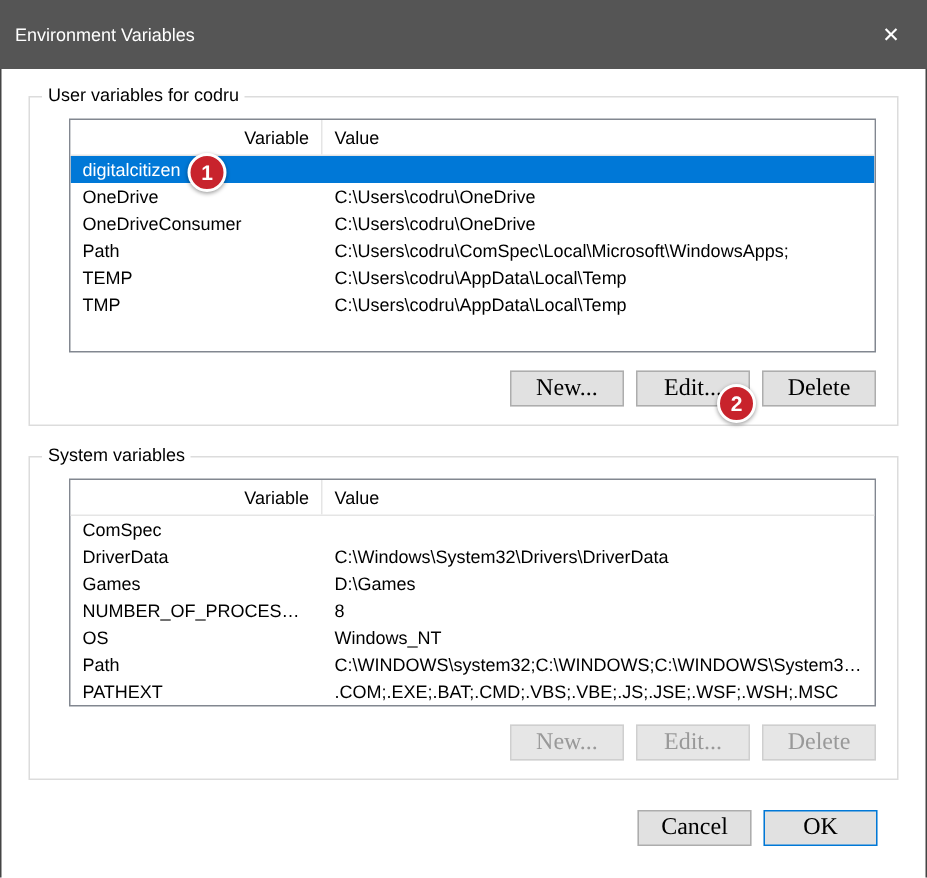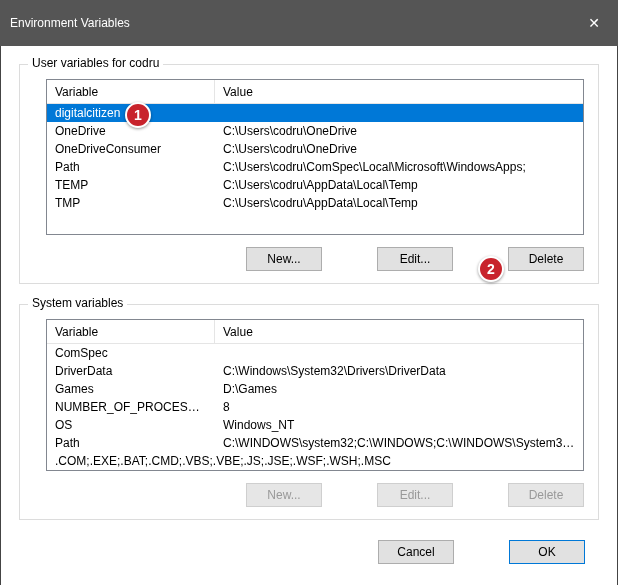--- a/index.html
+++ b/index.html
@@ -62,21 +62,21 @@
     height: 24px;
     line-height: 24px;
   }
   .lv-header div, .lv-row div {
     padding: 0 8px;
     white-space: nowrap;
     overflow: hidden;
     text-overflow: ellipsis;
   }
   .col-var { width: 168px; border-right: 1px solid #e5e5e5; }
-  .lv-header .col-var { border-right: 1px solid #e5e5e5; }
+  .lv-header .col-var { border-right: 1px solid #e5e5e5; text-align: right; }
   .col-val { flex: 1; }
   .lv-body {
     overflow-y: scroll;
     height: 130px;
   }
   .sys .lv-body { height: 127px; }
   .lv-row {
     display: flex;
     height: 18px;
     line-height: 18px;
@@ -90,25 +90,24 @@
     display: flex;
     justify-content: flex-end;
     gap: 8px;
     margin-top: 12px;
   }
   .btn {
     width: 76px;
     height: 24px;
     border: 1px solid #adadad;
     background: #e1e1e1;
-    font-family: Liberation Sans, sans-serif;
-    font-size: 12px;
+    font-family: Liberation Serif, serif;
+    font-size: 16px;
     cursor: default;
     padding: 0;
-    margin-left: 47px;
   }
   .btn:disabled {
     color: #999;
     background: #e6e6e6;
     border-color: #cfcfcf;
   }
   .bottom-btns {
     display: flex;
     justify-content: flex-end;
     gap: 8px;
@@ -213,20 +212,21 @@
           </div>
           <div class="lv-row">
             <div class="col-var">OS</div>
             <div class="col-val">Windows_NT</div>
           </div>
           <div class="lv-row">
             <div class="col-var">Path</div>
             <div class="col-val">C:\WINDOWS\system32;C:\WINDOWS;C:\WINDOWS\System32\Wb...</div>
           </div>
           <div class="lv-row">
+            <div class="col-var">PATHEXT</div>
             <div class="col-val">.COM;.EXE;.BAT;.CMD;.VBS;.VBE;.JS;.JSE;.WSF;.WSH;.MSC</div>
           </div>
         </div>
     </div>
 
     <div class="btn-row">
       <button class="btn" disabled="">New...</button>
       <button class="btn" disabled="">Edit...</button>
       <button class="btn" disabled="">Delete</button>
     </div>

